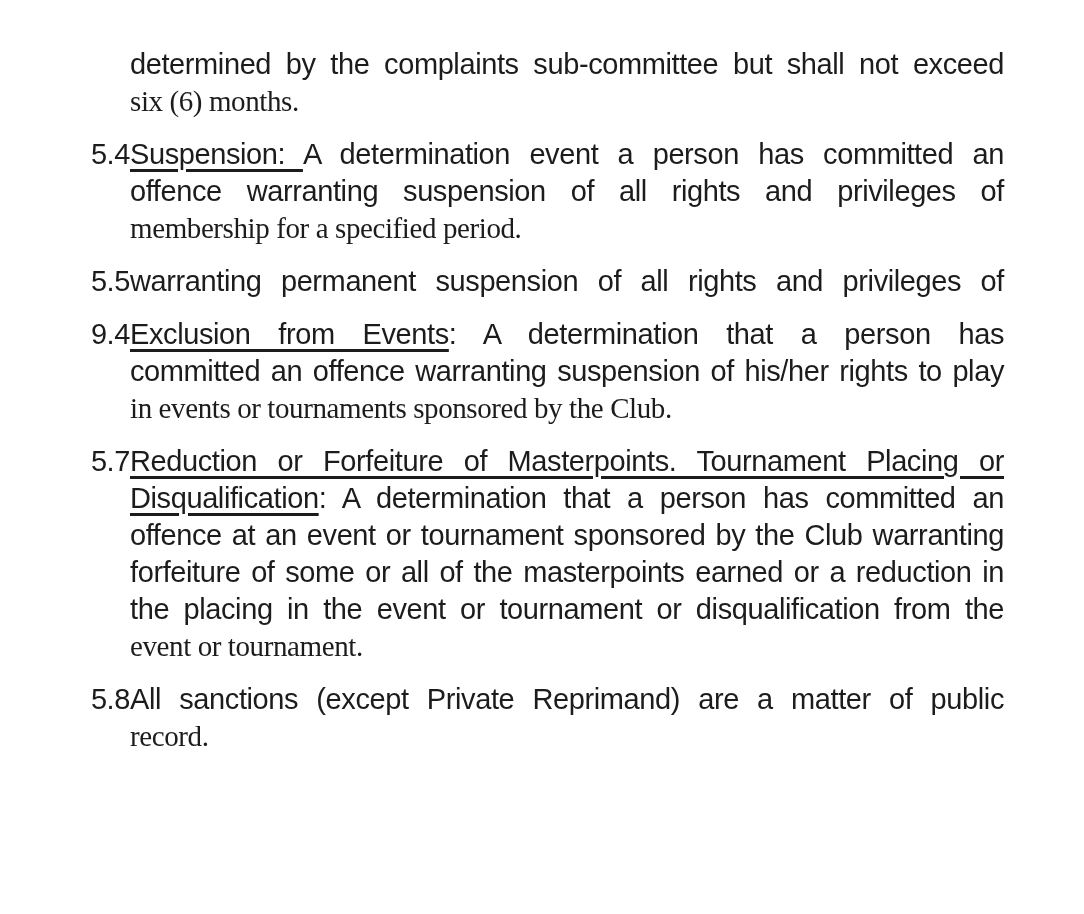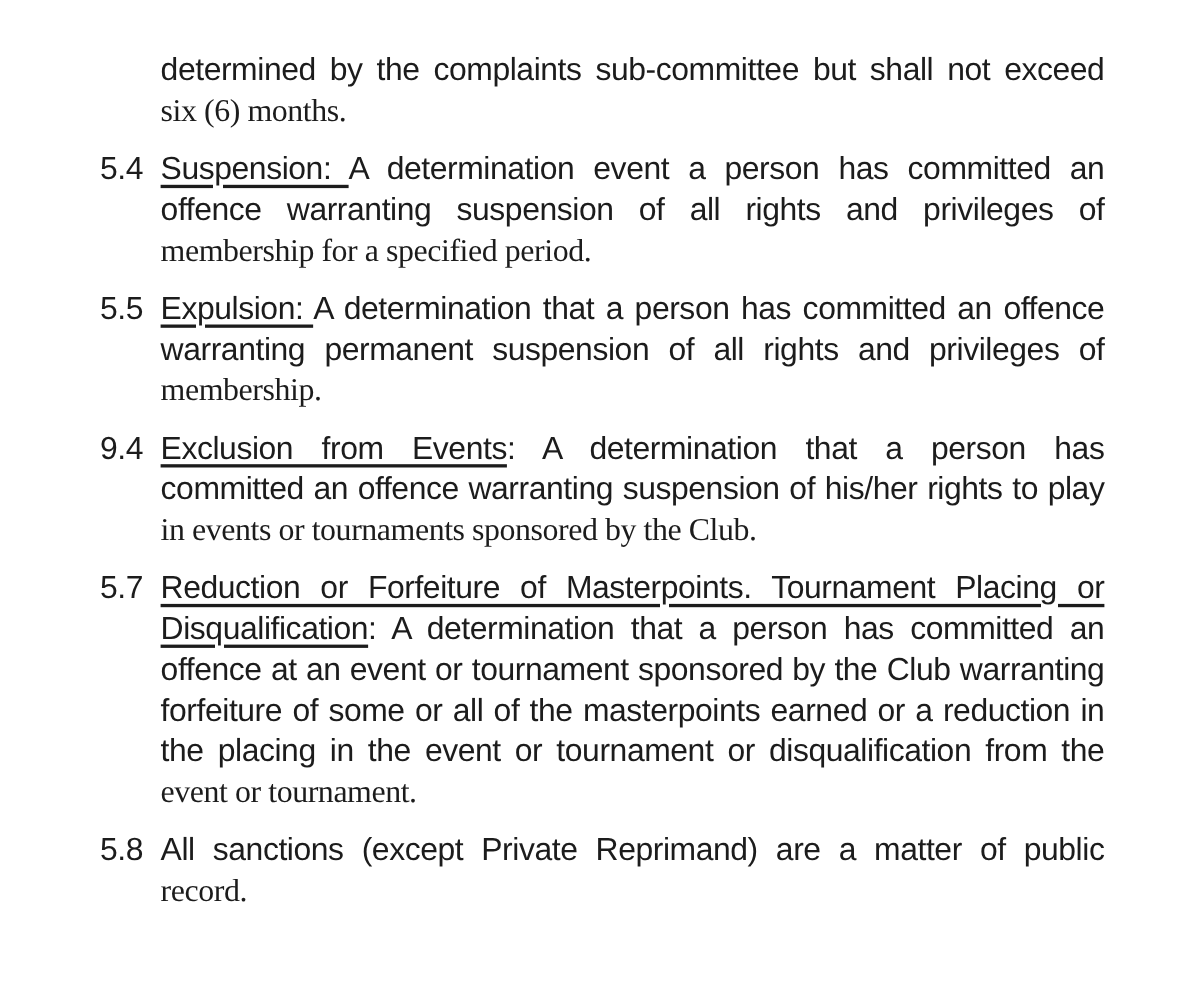--- a/index.html
+++ b/index.html
@@ -36,21 +36,20 @@
   }
   .clause-body {
     flex: 1 1 auto;
     min-width: 0;
   }
   .line {
     text-align: justify;
     text-align-last: justify;
     text-justify: inter-word;
     white-space: pre-wrap;
-    margin-left: 16px;
   }
   .line.last {
     text-align-last: left;
     font-family: Liberation Serif, serif;
   }
   .u {
     text-decoration: underline;
     text-decoration-thickness: 2.5px;
     text-underline-offset: 5px;
     text-decoration-color: var(--ink, #1c1c1c);
@@ -71,23 +70,21 @@
       <div class="clause-number">5.4</div>
       <div class="clause-body">
         <div class="line"><span class="u">Suspension: </span><span>A determination event a person has committed an</span></div>
         <div class="line"><span>offence warranting suspension of all rights and privileges of</span></div>
         <div class="line last"><span>membership for a specified period.</span></div>
       </div>
     </div>
     <div class="clause-row">
       <div class="clause-number">5.5</div>
       <div class="clause-body">
-        <div class="line"><span class="u">Expulsion: </span><span>A determination that a person has committed an offence</span></div>
         <div class="line"><span>warranting permanent suspension of all rights and privileges of</span></div>
-        <div class="line last"><span>membership.</span></div>
       </div>
     </div>
     <div class="clause-row">
       <div class="clause-number">9.4</div>
       <div class="clause-body">
         <div class="line"><span class="u">Exclusion from Events</span><span>: A determination that a person has</span></div>
         <div class="line"><span>committed an offence warranting suspension of his/her rights to play</span></div>
         <div class="line last"><span>in events or tournaments sponsored by the Club.</span></div>
       </div>
     </div>

